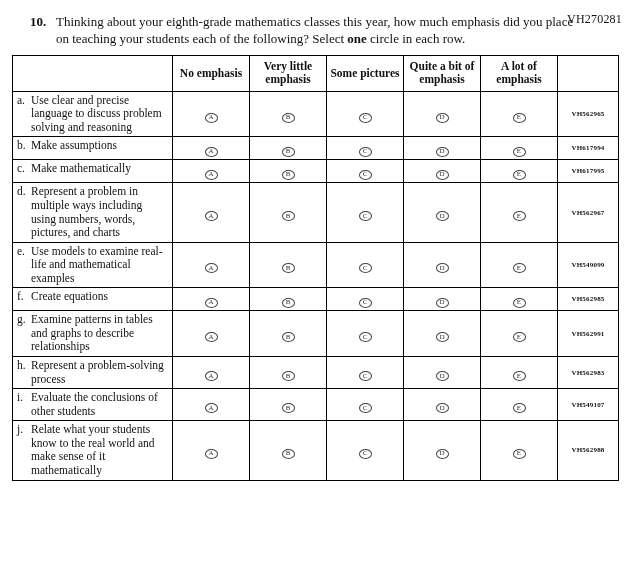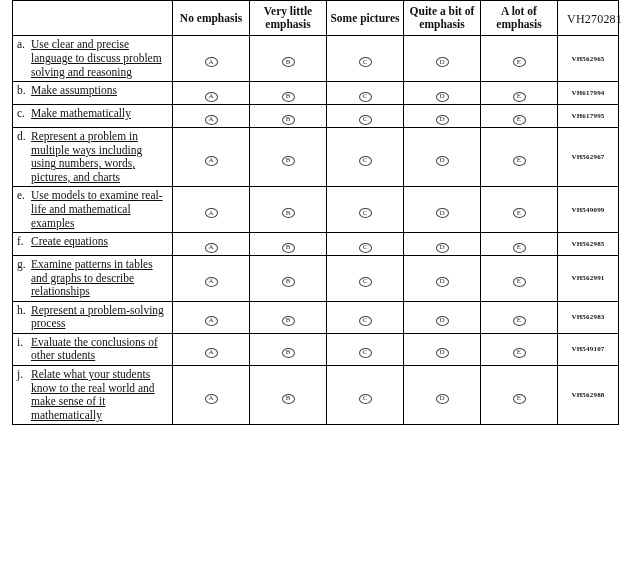--- a/index.html
+++ b/index.html
@@ -62,21 +62,21 @@
     vertical-align: middle;
   }
   td.label-cell {
     font-size: 11.5px;
     line-height: 1.18;
     padding: 2px 3px 2px 4px;
     vertical-align: top;
   }
   .label-flex { display: flex; }
   .row-letter { flex: none; width: 14px; }
-  .row-label  { flex: 1; text-decoration: underline; }
+  .row-label  { flex: 1; }
 
   td.answer-cell {
     text-align: center;
     vertical-align: middle;
     padding: 2px 0;
   }
   .circle {
     display: inline-flex;
     align-items: center;
     justify-content: center;
@@ -99,20 +99,28 @@
     font-weight: bold;
   }
 </style>
 </head>
 <body>
 
 <div class="page">
 
   <div class="top-code">VH270281</div>
 
+  <div class="question">
+    <span class="q-number">10.</span>
+    <span class="q-text">
+      <span>Thinking about your eighth-grade mathematics classes this year, how much emphasis did you place on teaching your students each of the following? Select</span>
+      <b>one</b>
+      <span>circle in each row.</span>
+    </span>
+  </div>
 
   <table class="survey">
     <colgroup>
       <col class="c-label">
       <col class="c-opt">
         <col class="c-opt">
         <col class="c-opt">
         <col class="c-opt">
         <col class="c-opt">
       <col class="c-code">

